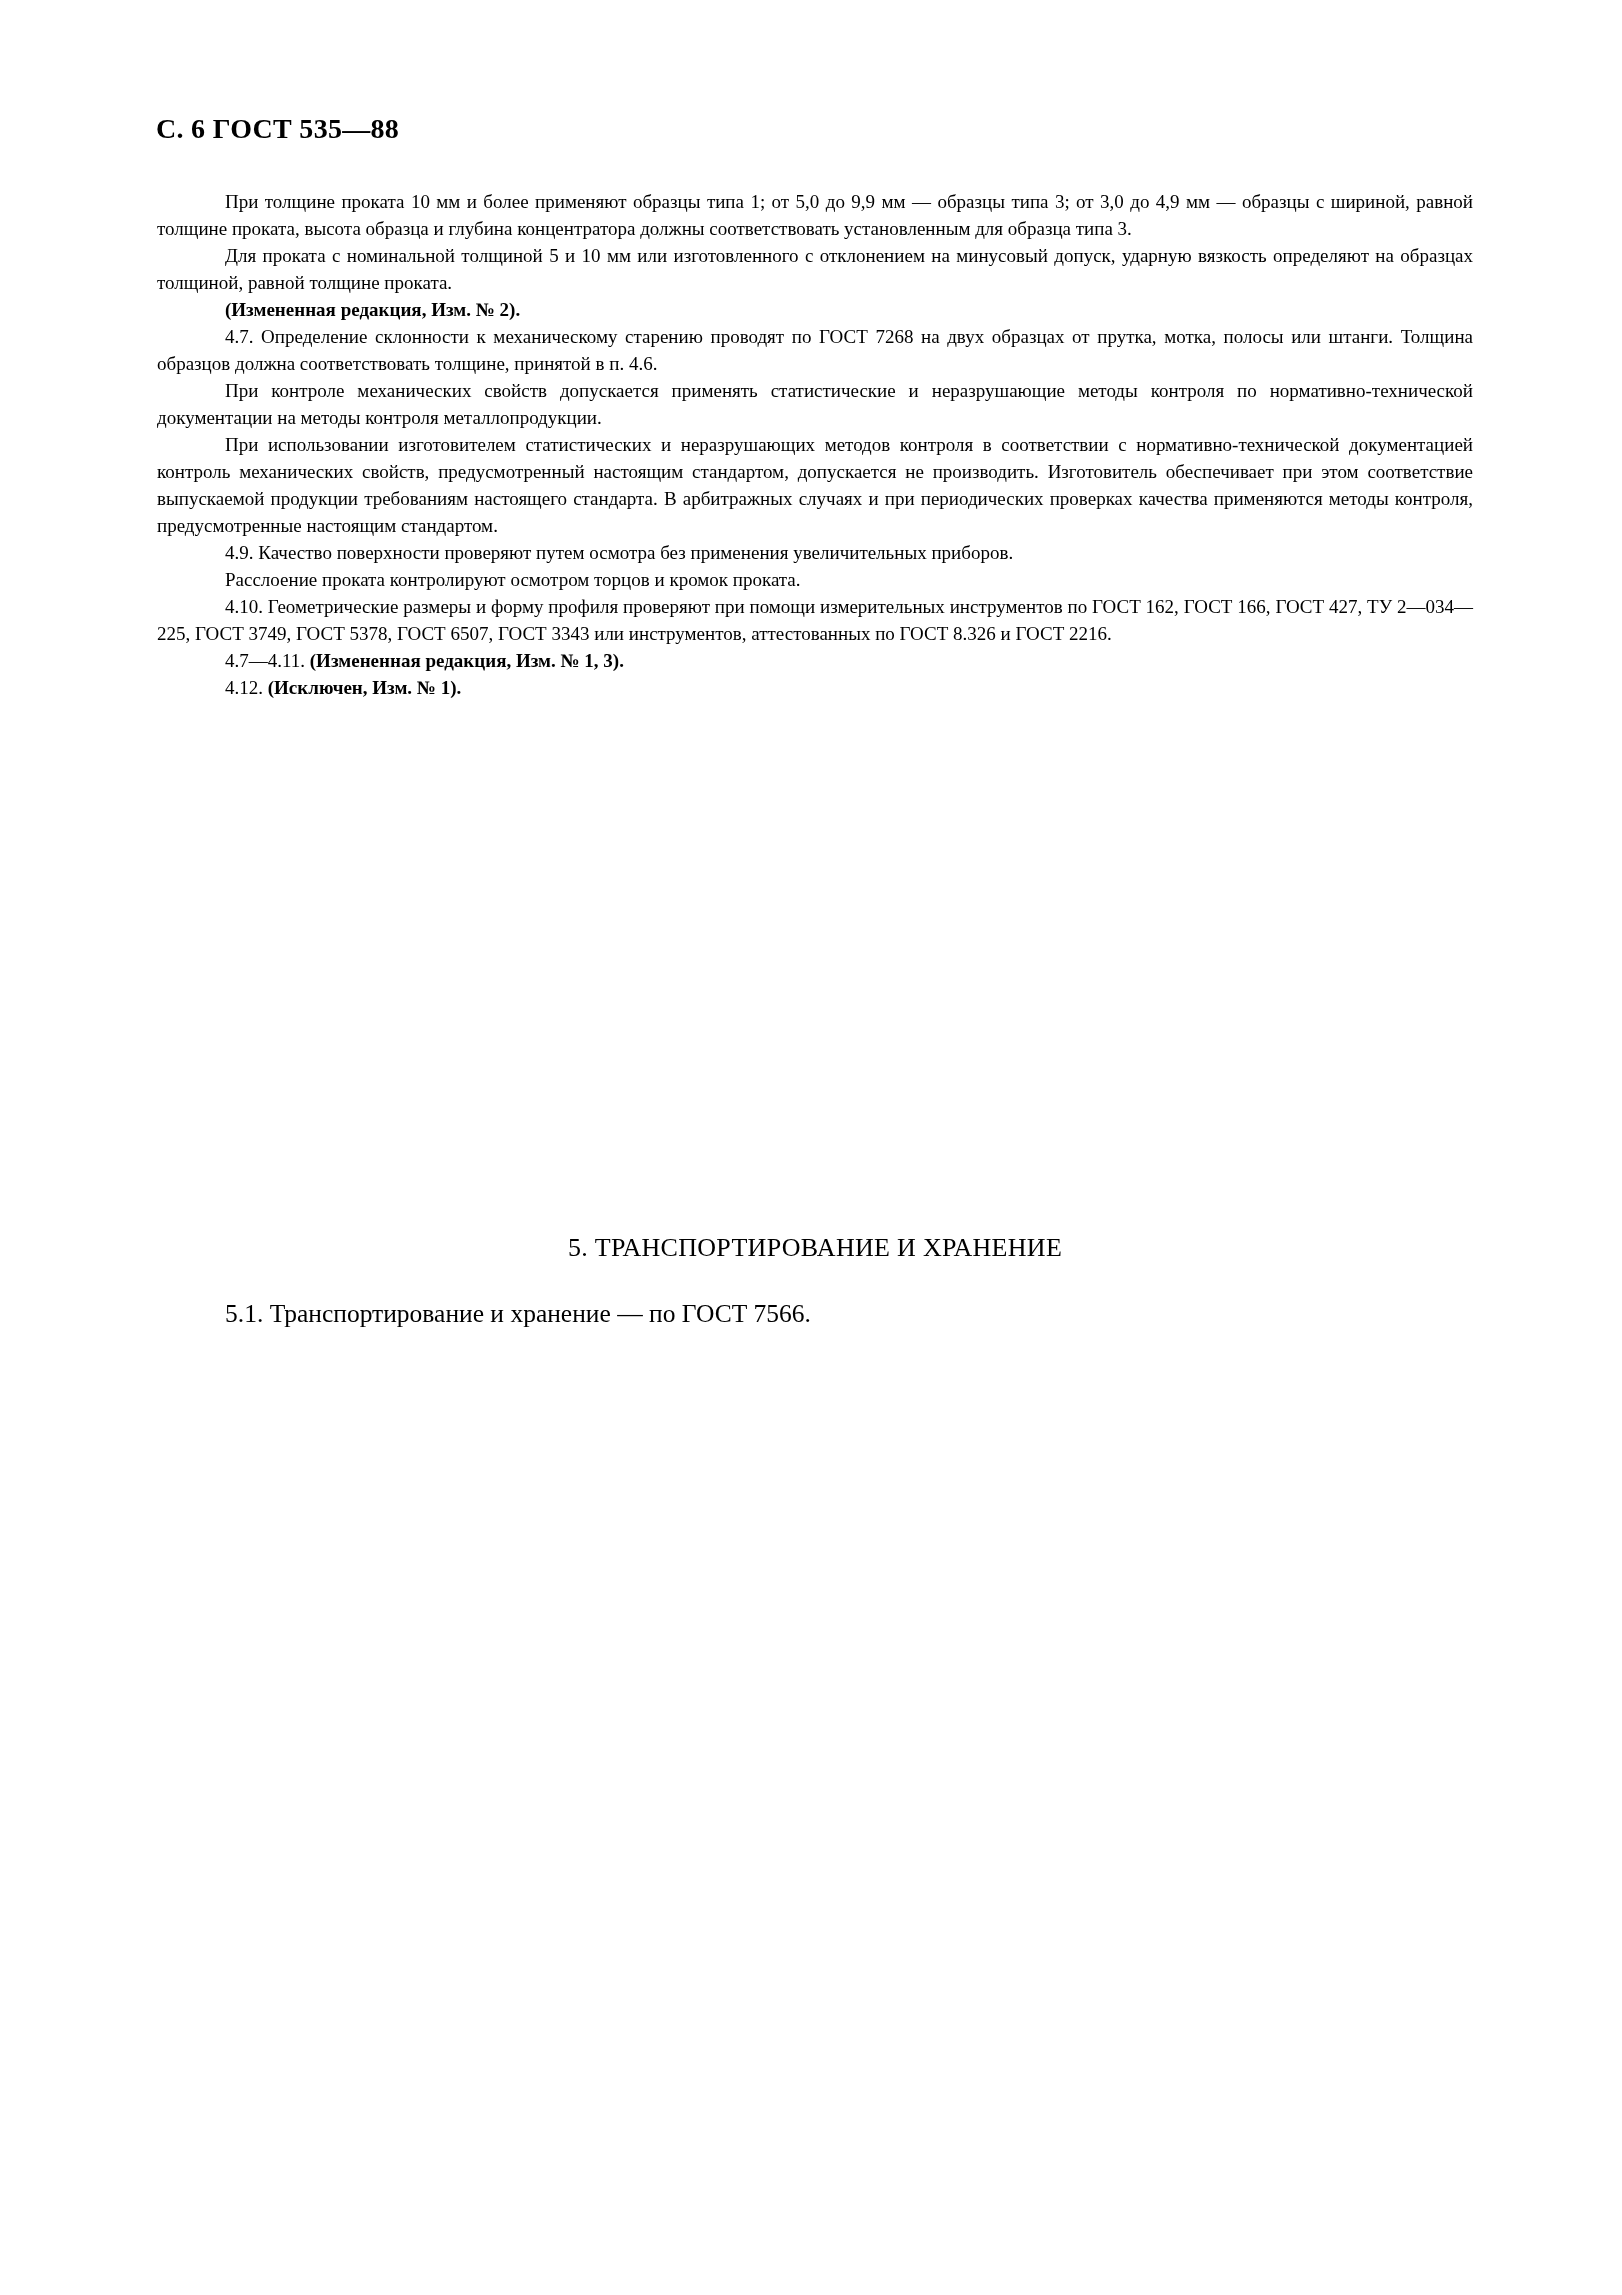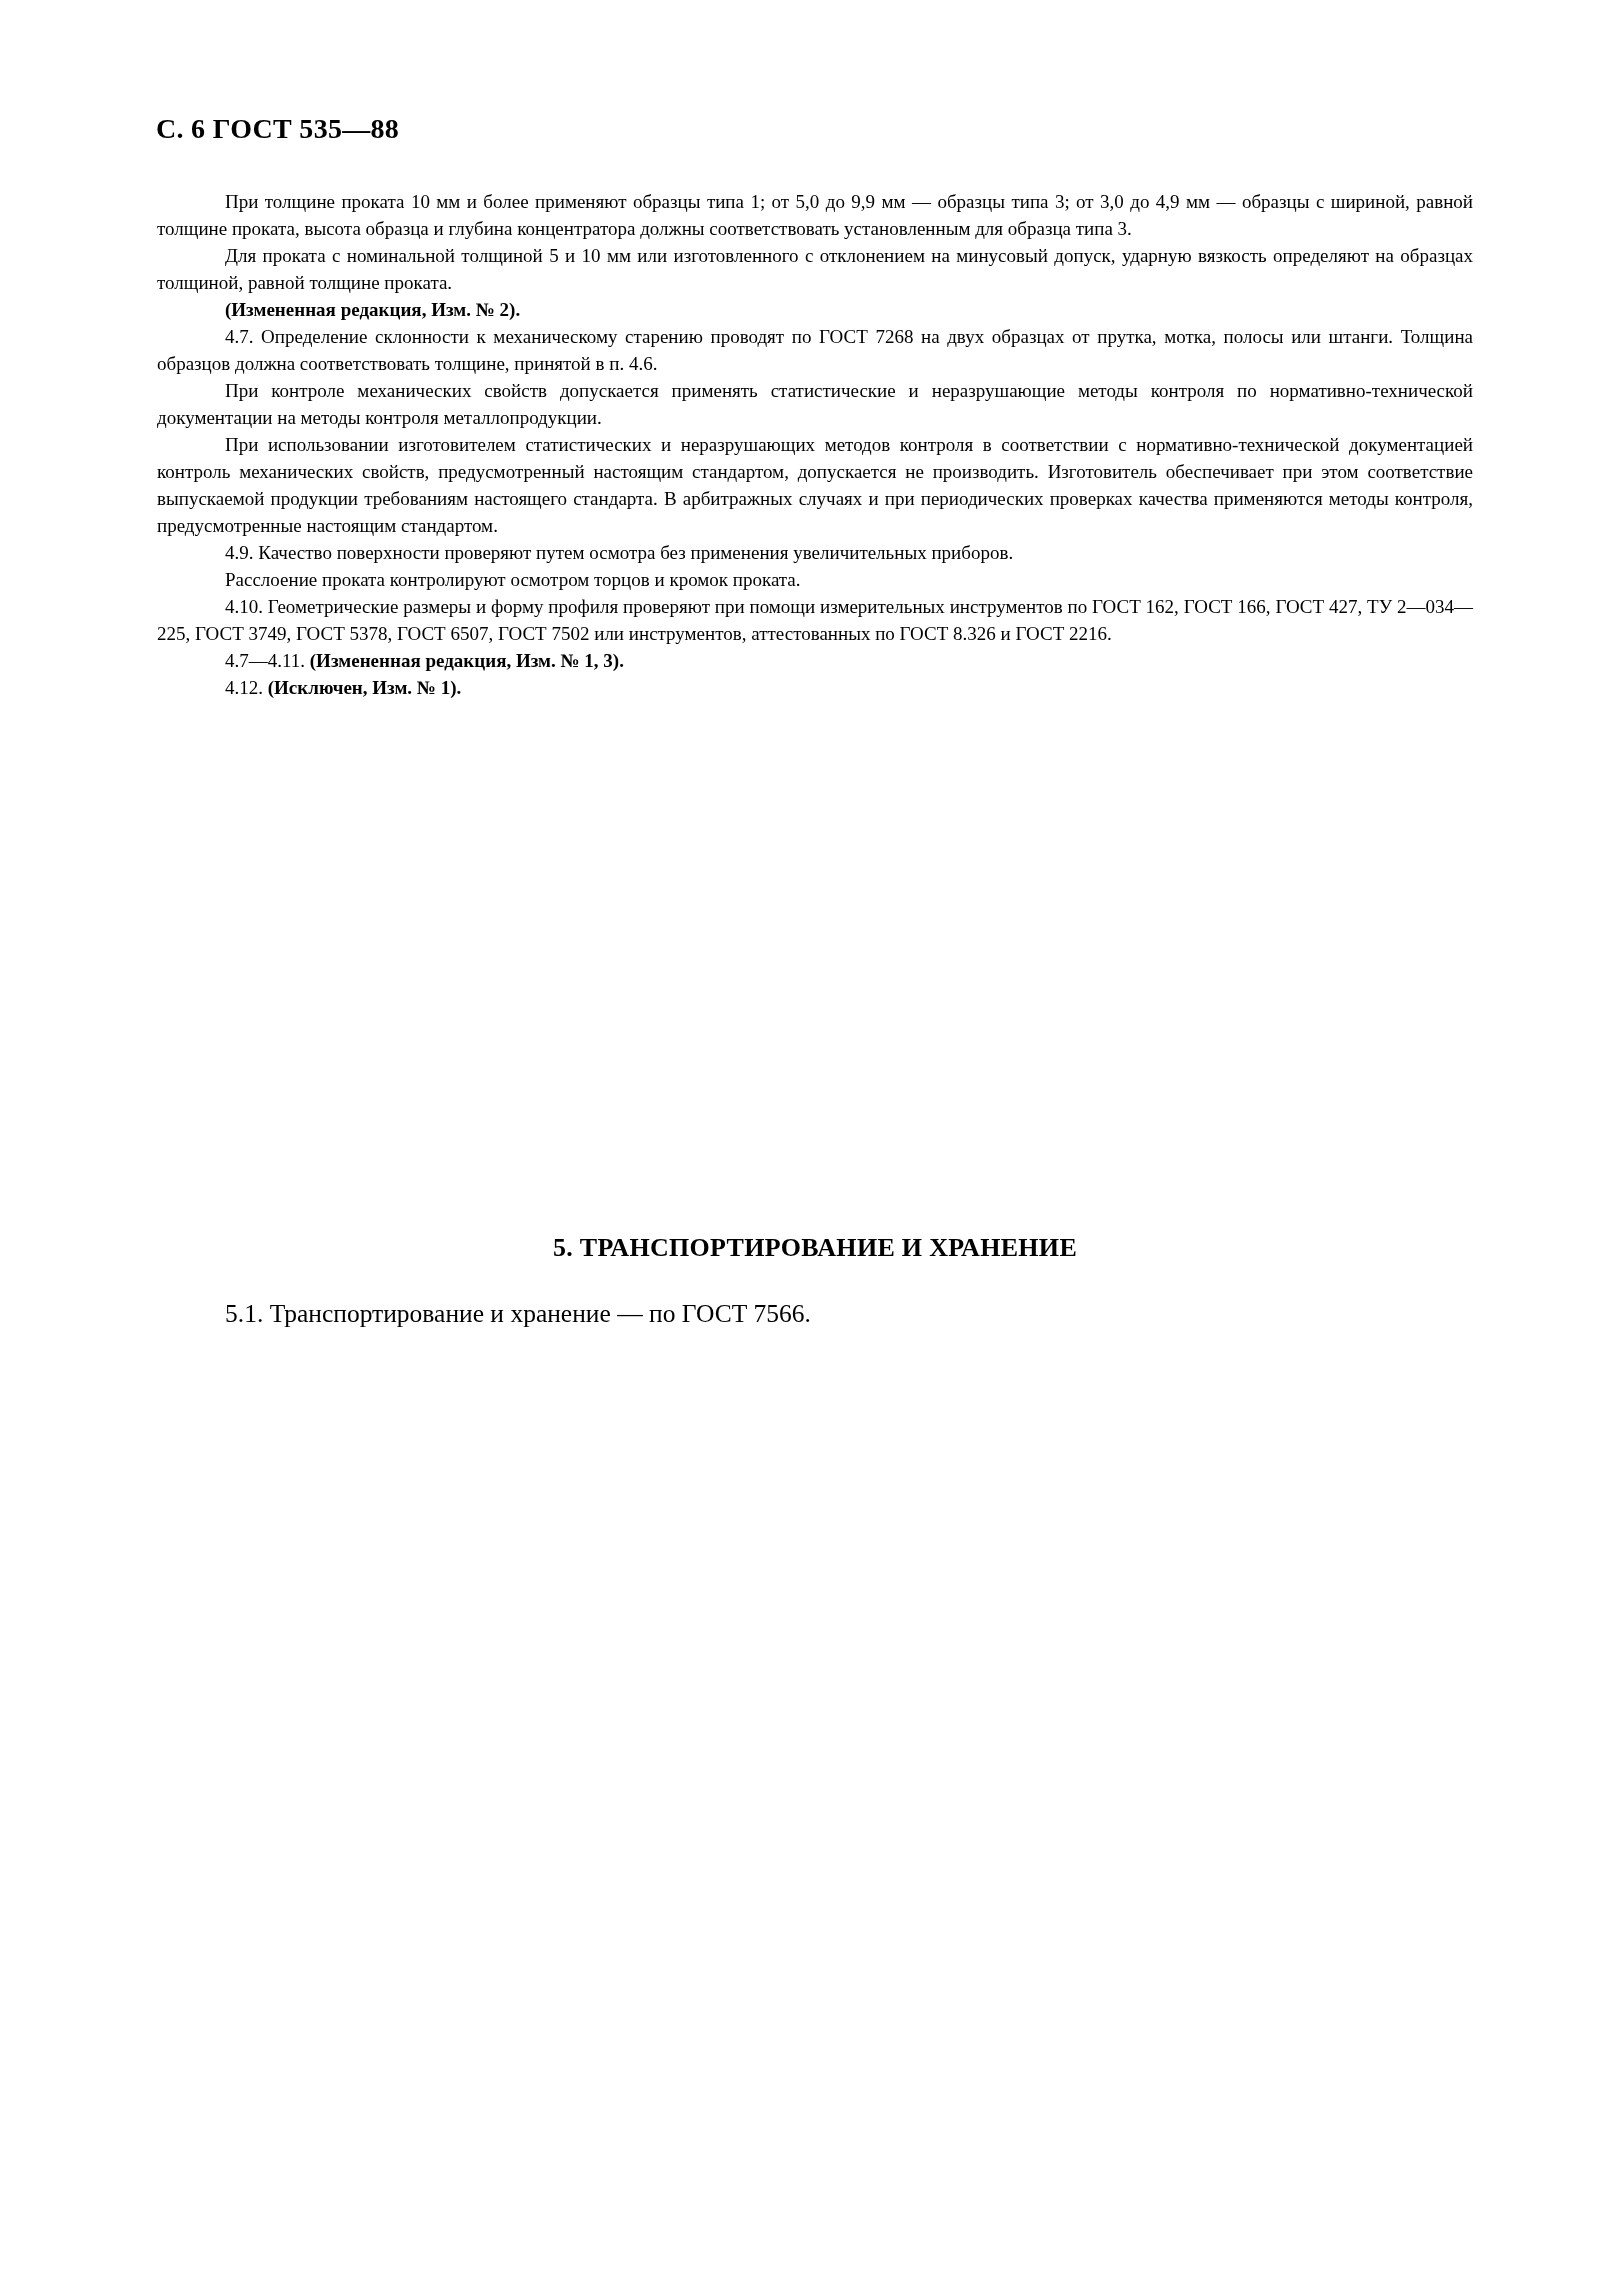--- a/index.html
+++ b/index.html
@@ -48,21 +48,21 @@
     left: 157px;
     top: 1232px;
     width: 1316px;
     font-size: 25.5px;
     line-height: 31px;
   }
   .section5 h2 {
     margin: 0 0 35px 0;
     padding: 0;
     font-size: 26px;
-    font-weight: bold;
+    font-weight: normal;
     text-align: center;
     letter-spacing: 0.3px;
   }
   .section5 p {
     margin: 0;
     padding: 0;
     text-indent: 68px;
     text-align: left;
   }
 </style>
@@ -75,21 +75,21 @@
 
   <div class="content">
       <p><span>При толщине проката 10 мм и более применяют образцы типа 1; от 5,0 до 9,9 мм — образцы типа 3; от 3,0 до 4,9 мм — образцы с шириной, равной толщине проката, высота образца и глубина концентратора должны соответствовать установленным для образца типа 3.</span></p>
       <p><span>Для проката с номинальной толщиной 5 и 10 мм или изготовленного с отклонением на минусовый допуск, ударную вязкость определяют на образцах толщиной, равной толщине проката.</span></p>
       <p><span class="b">(Измененная редакция, Изм. № 2).</span></p>
       <p><span>4.7. Определение склонности к механическому старению проводят по ГОСТ 7268 на двух образцах от прутка, мотка, полосы или штанги. Толщина образцов должна соответствовать толщине, принятой в п. 4.6.</span></p>
       <p><span>При контроле механических свойств допускается применять статистические и неразрушающие методы контроля по нормативно-технической документации на методы контроля металлопродукции.</span></p>
       <p><span>При использовании изготовителем статистических и неразрушающих методов контроля в соответствии с нормативно-технической документацией контроль механических свойств, предусмотренный настоящим стандартом, допускается не производить. Изготовитель обеспечивает при этом соответствие выпускаемой продукции требованиям настоящего стандарта. В арбитражных случаях и при периодических проверках качества применяются методы контроля, предусмотренные настоящим стандартом.</span></p>
       <p><span>4.9. Качество поверхности проверяют путем осмотра без применения увеличительных приборов.</span></p>
       <p><span>Расслоение проката контролируют осмотром торцов и кромок проката.</span></p>
-      <p><span>4.10. Геометрические размеры и форму профиля проверяют при помощи измерительных инструментов по ГОСТ 162, ГОСТ 166, ГОСТ 427, ТУ 2—034—225, ГОСТ 3749, ГОСТ 5378, ГОСТ 6507, ГОСТ 7502 или инструментов, аттестованных по ГОСТ 8.326 и ГОСТ 2216.</span></p>
+      <p><span>4.10. Геометрические размеры и форму профиля проверяют при помощи измерительных инструментов по ГОСТ 162, ГОСТ 166, ГОСТ 427, ТУ 2—034—225, ГОСТ 3749, ГОСТ 5378, ГОСТ 6507, ГОСТ 3343 или инструментов, аттестованных по ГОСТ 8.326 и ГОСТ 2216.</span></p>
       <p><span>4.7—4.11. </span><span class="b">(Измененная редакция, Изм. № 1, 3).</span></p>
       <p><span>4.12. </span><span class="b">(Исключен, Изм. № 1).</span></p>
     </div>
 
   <div class="section5">
     <h2>5. ТРАНСПОРТИРОВАНИЕ И ХРАНЕНИЕ</h2>
     <div>
         <p><span>5.1. Транспортирование и хранение — по ГОСТ 7566.</span></p>
       </div>
   </div>

